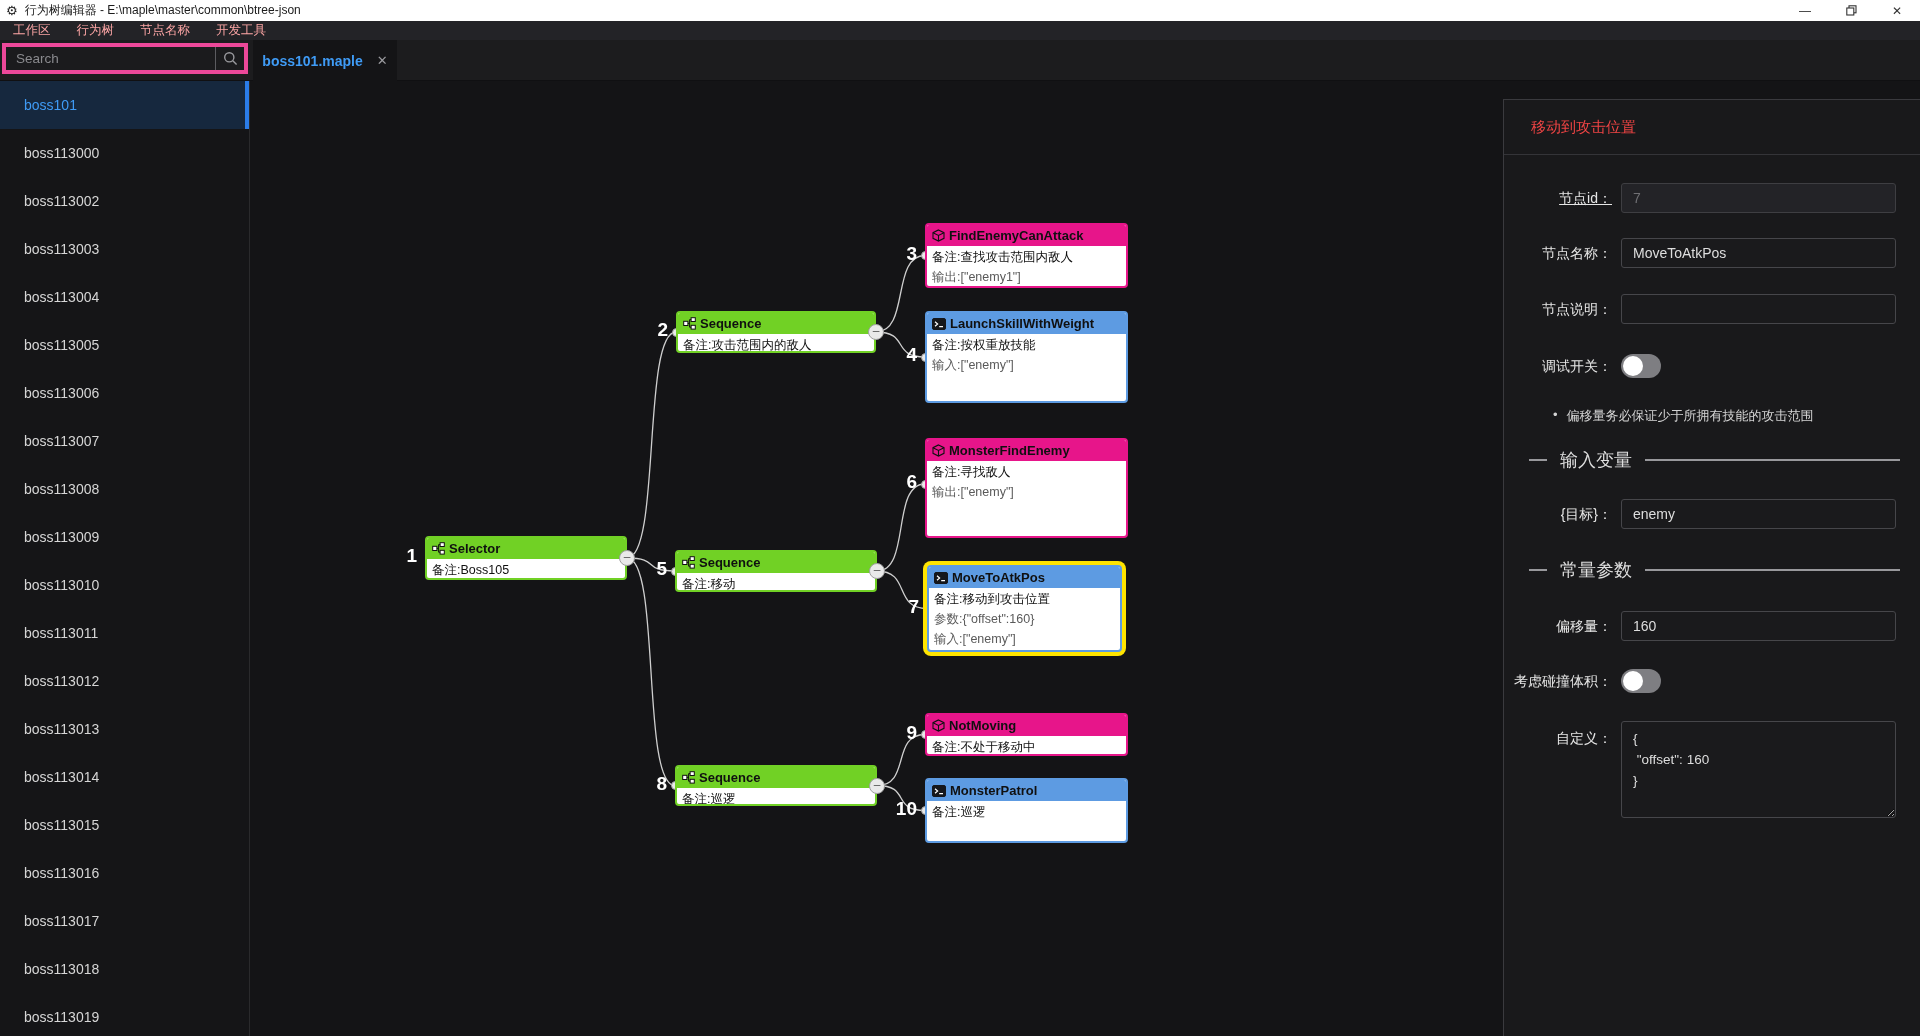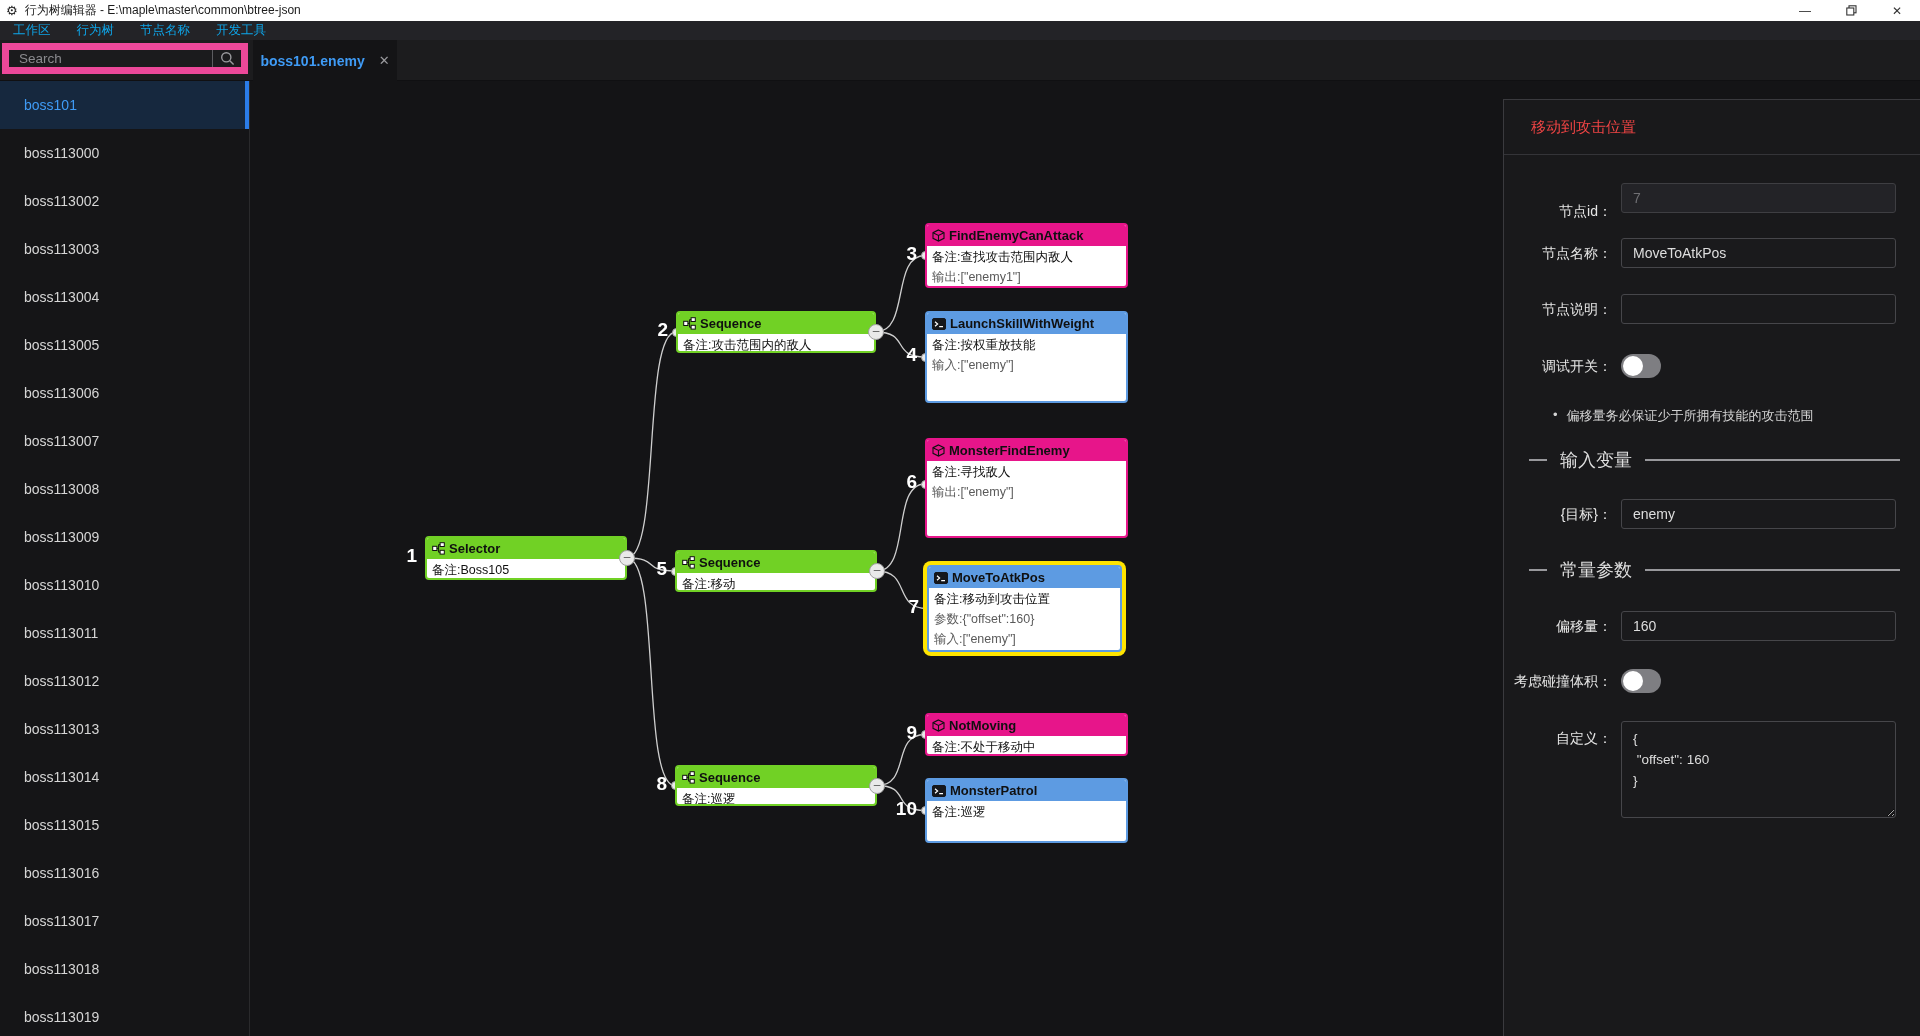--- a/index.html
+++ b/index.html
@@ -11,27 +11,27 @@
   .titlebar { left:0; top:0; width:1920px; height:21px; background:#ffffff;
               display:flex; align-items:center; color:#1b1b1b; font-size:12px; }
   .app-icon { margin:0 7px 0 6px; font-size:13px; line-height:13px; color:#222; }
   .win-controls { margin-left:auto; display:flex; height:100%; }
   .win-btn { width:46px; display:flex; align-items:center; justify-content:center;
              color:#333; font-size:12px; }
 
   
   .menubar { left:0; top:21px; width:1920px; height:19px; background:#232327;
              display:flex; align-items:center; gap:0; }
-  .menu-item { color:#0ea5e9; font-size:12.5px; padding:8px 13px; line-height:19px; }
+  .menu-item { color:#fca5a5; font-size:12.5px; padding:8px 13px; line-height:19px; }
 
   
   .toprow { left:0; top:40px; width:1920px; height:41px; background:#1c1c1e;
             border-bottom:1px solid #101012; }
   .searchbox { position:absolute; left:2px; top:3px; width:246px; height:31px;
-               border:7px solid #ec4899; display:flex; background:#1b1b1d; }
+               border:4px solid #ec4899; display:flex; background:#1b1b1d; }
   .searchbox input { flex:1; background:transparent; border:none; outline:none;
                      color:#cfcfcf; font-size:13.5px; padding:0 10px;
                      font-family:inherit; }
   .searchbox input::placeholder { color:#8a8a8e; }
   .search-btn { width:29px; border-left:1px solid #5c5c60; display:flex;
                 align-items:center; justify-content:center; }
   .tab { position:absolute; left:253px; top:0; height:41px; width:144px;
          background:#141416; display:flex; align-items:center; justify-content:center;
          gap:14px; }
   .tab-label { color:#3f9bf5; font-size:14px; font-weight:bold; }
@@ -128,21 +128,21 @@
   <div class="searchbox">
     <input placeholder="Search" style="">
     <div class="search-btn">
       <svg width="15" height="15" viewBox="0 0 15 15">
         <circle cx="6.3" cy="6.3" r="4.6" fill="none" stroke="#9a9a9e" stroke-width="1.4"></circle>
         <line x1="9.8" y1="9.8" x2="13.6" y2="13.6" stroke="#9a9a9e" stroke-width="1.4"></line>
       </svg>
     </div>
   </div>
   <div class="tab">
-    <span class="tab-label">boss101.enemy</span>
+    <span class="tab-label">boss101.maple</span>
     <span class="tab-close">✕</span>
   </div>
 </div>
 
 <aside class="abs sidebar">
     <div class="side-item sel">boss101</div>
     <div class="side-item">boss113000</div>
     <div class="side-item">boss113002</div>
     <div class="side-item">boss113003</div>
     <div class="side-item">boss113004</div>
@@ -363,21 +363,21 @@
     </div>
     <div class="node-num" style="left: 631px; top: 716.5px;">10</div>
   </div>
 
 <section class="abs panel">
   <div class="panel-title-block">
     <span class="panel-title">移动到攻击位置</span>
   </div>
 
   <div class="prow" style="top:83px;">
-    <span class="plabel" style="top:20px;">节点id：</span>
+    <span class="plabel" style="top:7px;text-decoration:underline;">节点id：</span>
     <input class="pinput" disabled="" value="7" style="">
   </div>
   <div class="prow" style="top:138px;">
     <span class="plabel" style="top:7px;">节点名称：</span>
     <input class="pinput" value="MoveToAtkPos" style="">
   </div>
   <div class="prow" style="top:194px;">
     <span class="plabel" style="top:7px;">节点说明：</span>
     <input class="pinput" value="" style="">
   </div>

